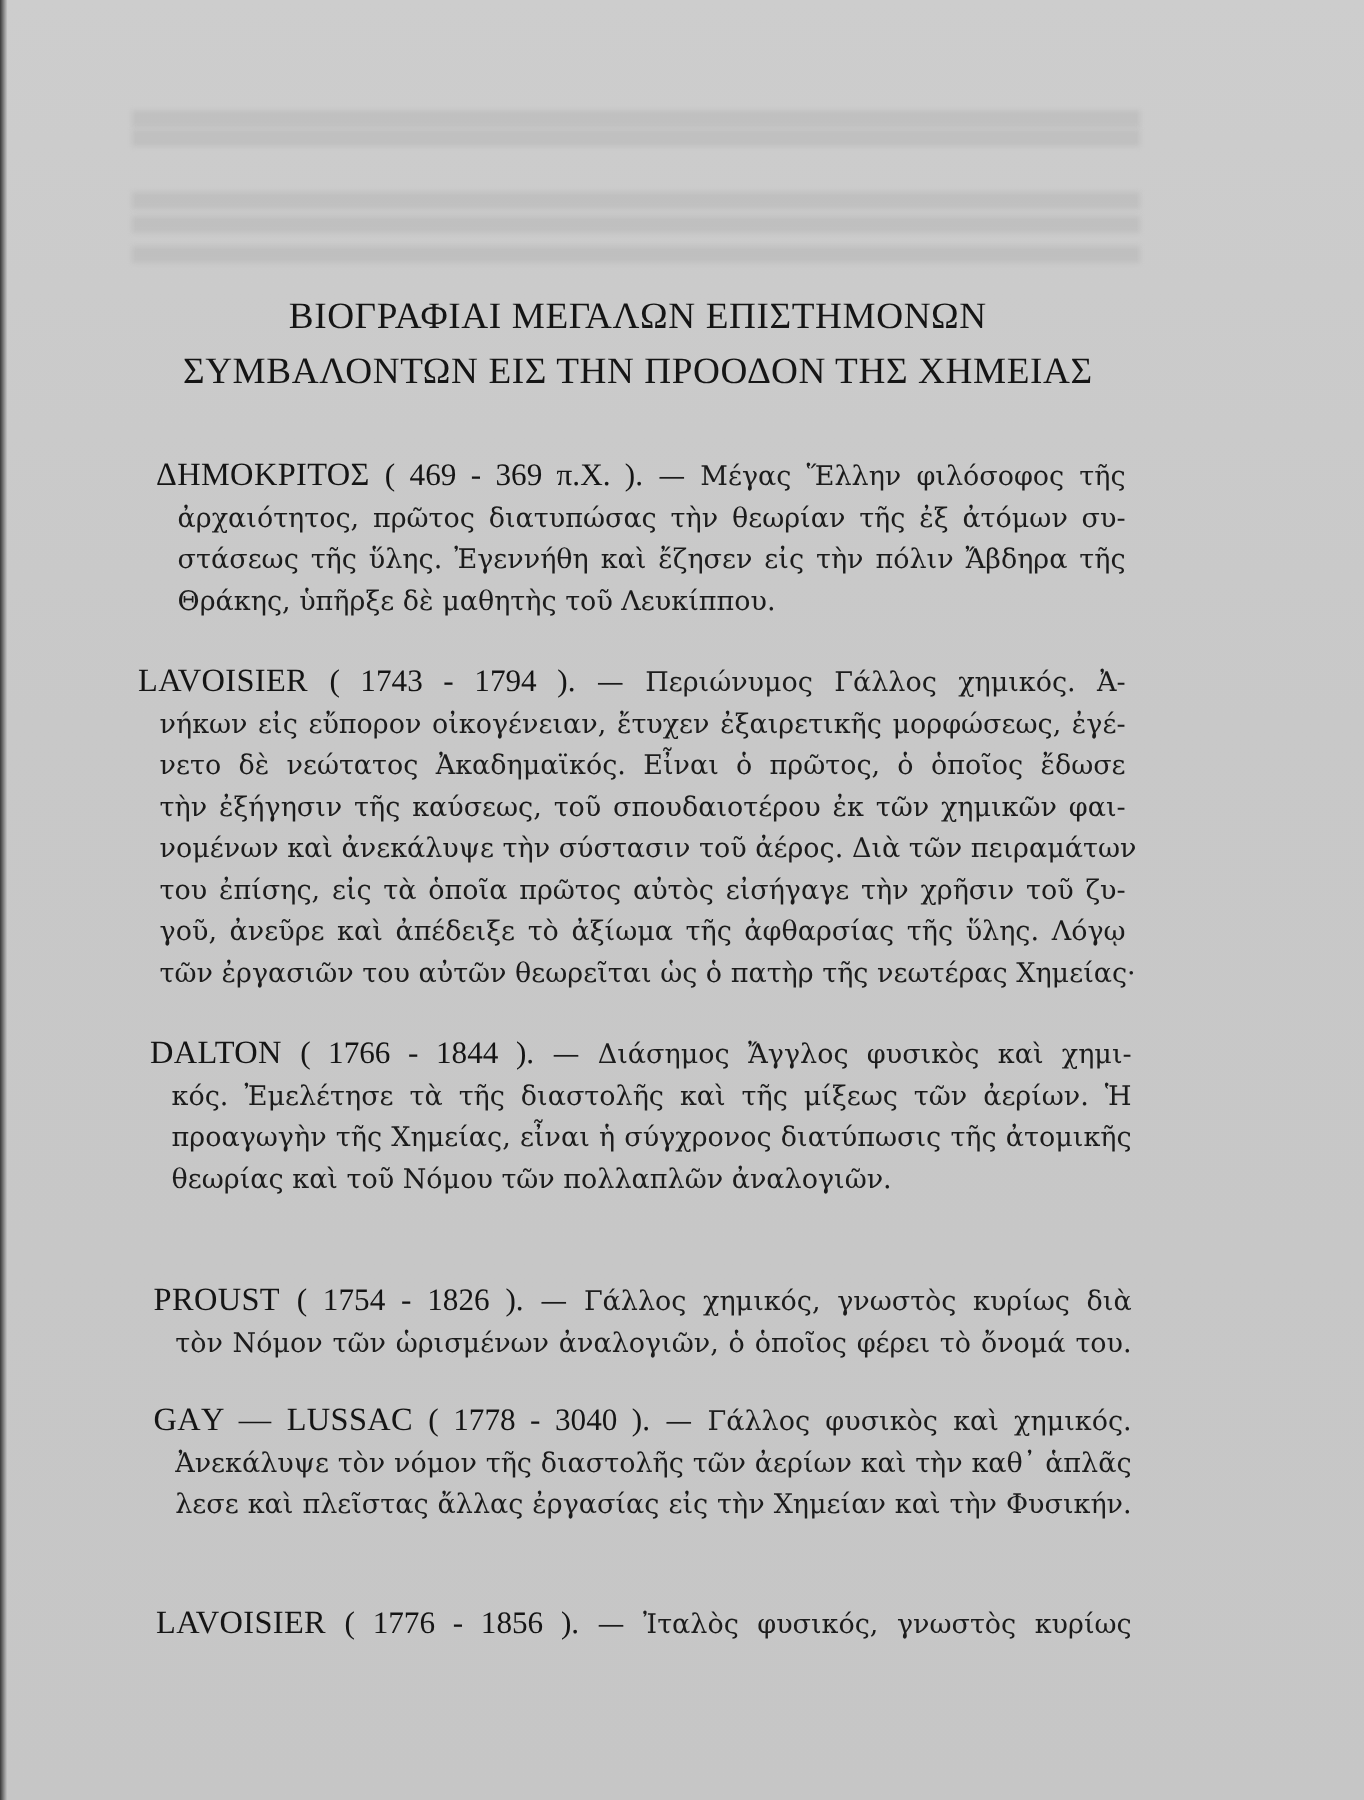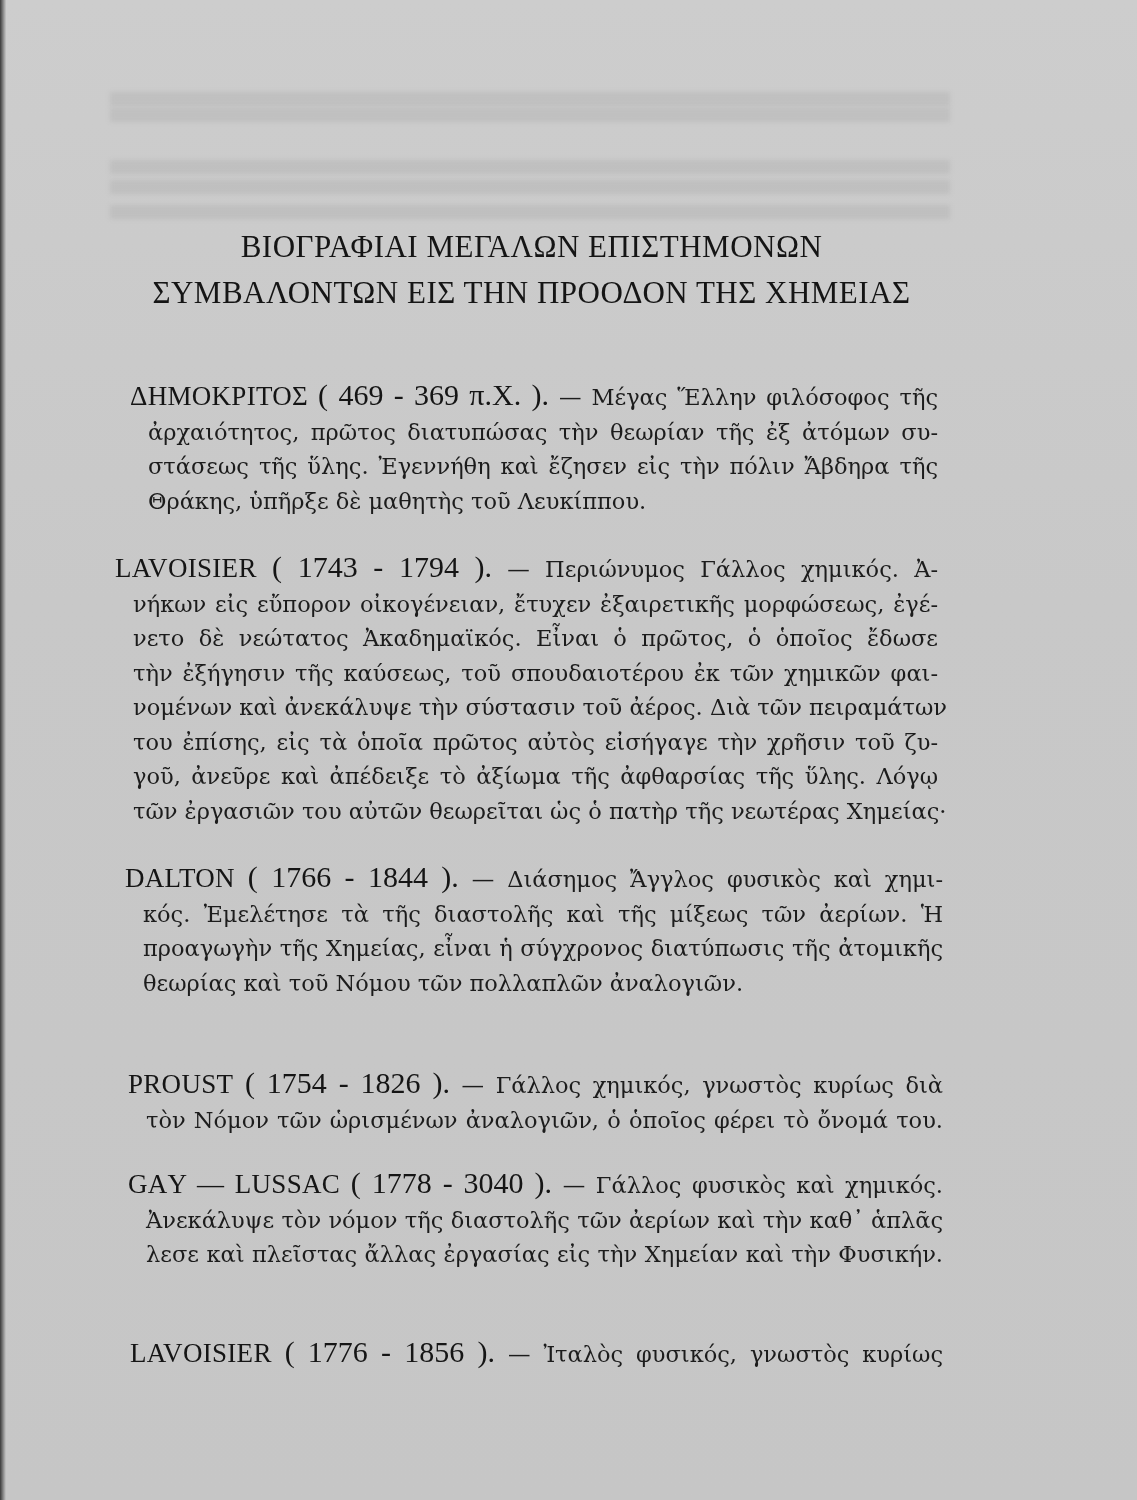--- a/index.html
+++ b/index.html
@@ -16,21 +16,21 @@
   }
   .left-edge {
     position: absolute; left: 0; top: 0; width: 6px; height: 1500px;
     background: linear-gradient(90deg, #3a3a3a 0px, #6a6a6a 2px, #9a9a9a 4px, #c6c6c6 6px);
   }
   .bleed {
     position: absolute; left: 110px; width: 840px; height: 14px;
     background: rgba(150,150,150,0.22); filter: blur(2px);
   }
   .title-block {
-    position: absolute; left: 0; width: 1063px; top: 224px;
+    position: absolute; left: 0; width: 1063px; top: 240px;
     text-align: center;
   }
   .title-line {
     font-family: "Liberation Serif", "DejaVu Serif", serif;
     font-size: 31px; letter-spacing: 0.5px; line-height: 46px;
     color: #151515;
   }
   .entry {
     position: absolute; width: 820px;
     font-family: "DejaVu Serif", "Liberation Serif", serif;
@@ -39,21 +39,21 @@
   }
   .entry .line { display: block; white-space: nowrap; text-align-last: justify; }
   .entry .line.last { text-align-last: left; }
   .entry .line.indent { padding-left: 18px; }
   .name {
     font-family: "Liberation Serif", "DejaVu Serif", serif;
     font-size: 27px; letter-spacing: 0.3px; color: #151515;
   }
   .dates {
     font-family: "Liberation Serif", "DejaVu Serif", serif;
-    font-size: 30px; color: #151515;
+    font-size: 26px; color: #151515;
   }
 </style>
 </head>
 <body>
 
 <div class="page">
   <div class="left-edge"></div>
   <div class="bleed" style="top:92px;"></div>
   <div class="bleed" style="top:108px;"></div>
   <div class="bleed" style="top:160px;"></div>

